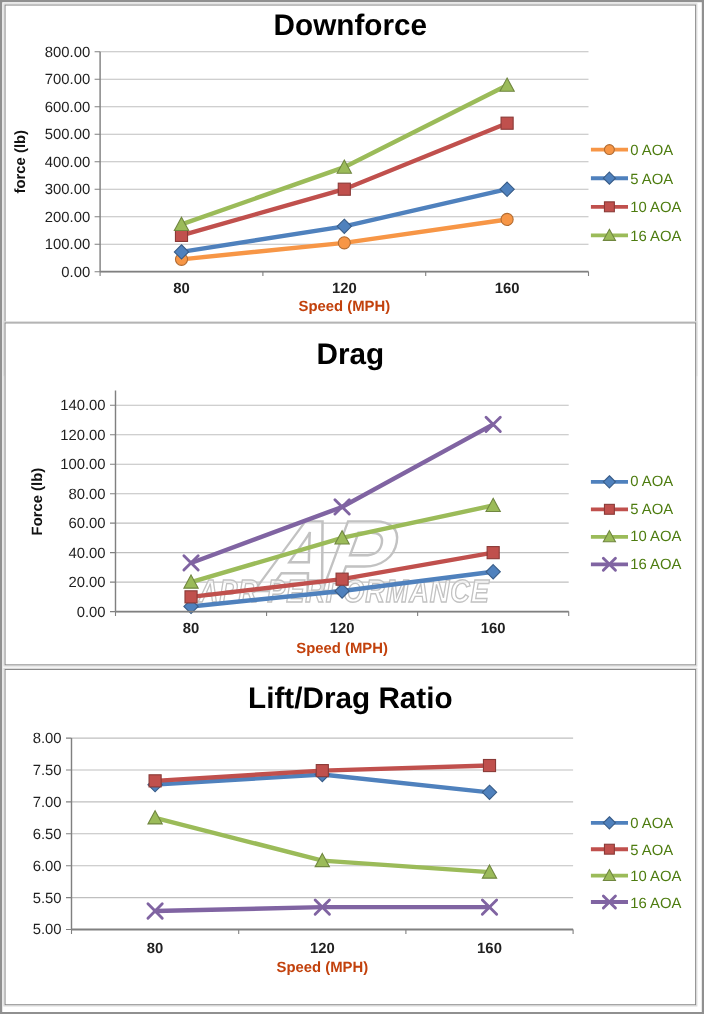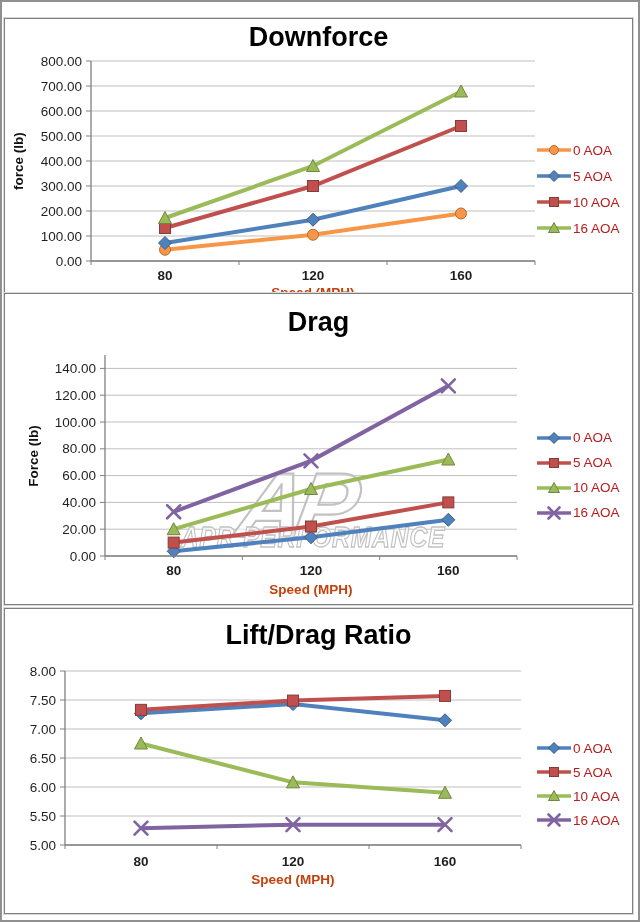--- a/index.html
+++ b/index.html
@@ -5,29 +5,29 @@
   html,body{margin:0;padding:0;background:#fff;}
   body{width:640px;height:922px;font-family:"Liberation Sans",sans-serif;-webkit-font-smoothing:antialiased;}
   .page{position:relative;width:636px;height:918px;border:2px solid #909090;background:#fff;overflow:hidden;}
   .panel{position:absolute;left:2px;width:629px;box-sizing:border-box;border:1px solid #7f7f7f;outline:1px solid #dadada;background:#fff;}
   .chart-title{position:absolute;left:0;width:100%;margin:0;text-align:center;font-size:27px;font-weight:bold;color:#000;letter-spacing:0px;}
   .plot-svg{position:absolute;left:0;top:0;}
   .ytitle{position:absolute;width:140px;height:18px;line-height:18px;text-align:center;font-size:13.5px;font-weight:bold;color:#111;transform:rotate(-90deg);white-space:nowrap;}
   .xtitle{position:absolute;width:200px;text-align:center;font-size:13.5px;font-weight:bold;color:#c2410c;}
   .legend{position:absolute;}
   .legend-item{display:flex;align-items:center;}
-  .legend-label{font-size:13.5px;color:#b91c1c;padding-left:2px;white-space:nowrap;}
+  .legend-label{font-size:13.5px;color:#4d7c0f;padding-left:2px;white-space:nowrap;}
   svg text{font-family:"Liberation Sans",sans-serif;}
 </style>
 </head>
 <body>
 
 <div class="page">
 
-  <section class="panel" id="panel-0" style="top:16px;height:337px;">
+  <section class="panel" id="panel-0" style="top:2px;height:337px;">
     <h2 class="chart-title" style="top: 3px;">Downforce</h2>
     <svg class="plot-svg" width="627" height="285" viewBox="0 0 627 285">
         <line x1="86" y1="42" x2="530" y2="42" stroke="#bfbfbf" stroke-width="1"></line>
         <line x1="81" y1="42" x2="86" y2="42" stroke="#808080" stroke-width="1"></line>
         <text x="77" y="46.5" text-anchor="end" font-size="13.5" fill="#1f1f1f">800.00</text>
         <line x1="86" y1="67" x2="530" y2="67" stroke="#bfbfbf" stroke-width="1"></line>
         <line x1="81" y1="67" x2="86" y2="67" stroke="#808080" stroke-width="1"></line>
         <text x="77" y="71.5" text-anchor="end" font-size="13.5" fill="#1f1f1f">700.00</text>
         <line x1="86" y1="92" x2="530" y2="92" stroke="#bfbfbf" stroke-width="1"></line>
         <line x1="81" y1="92" x2="86" y2="92" stroke="#808080" stroke-width="1"></line>

